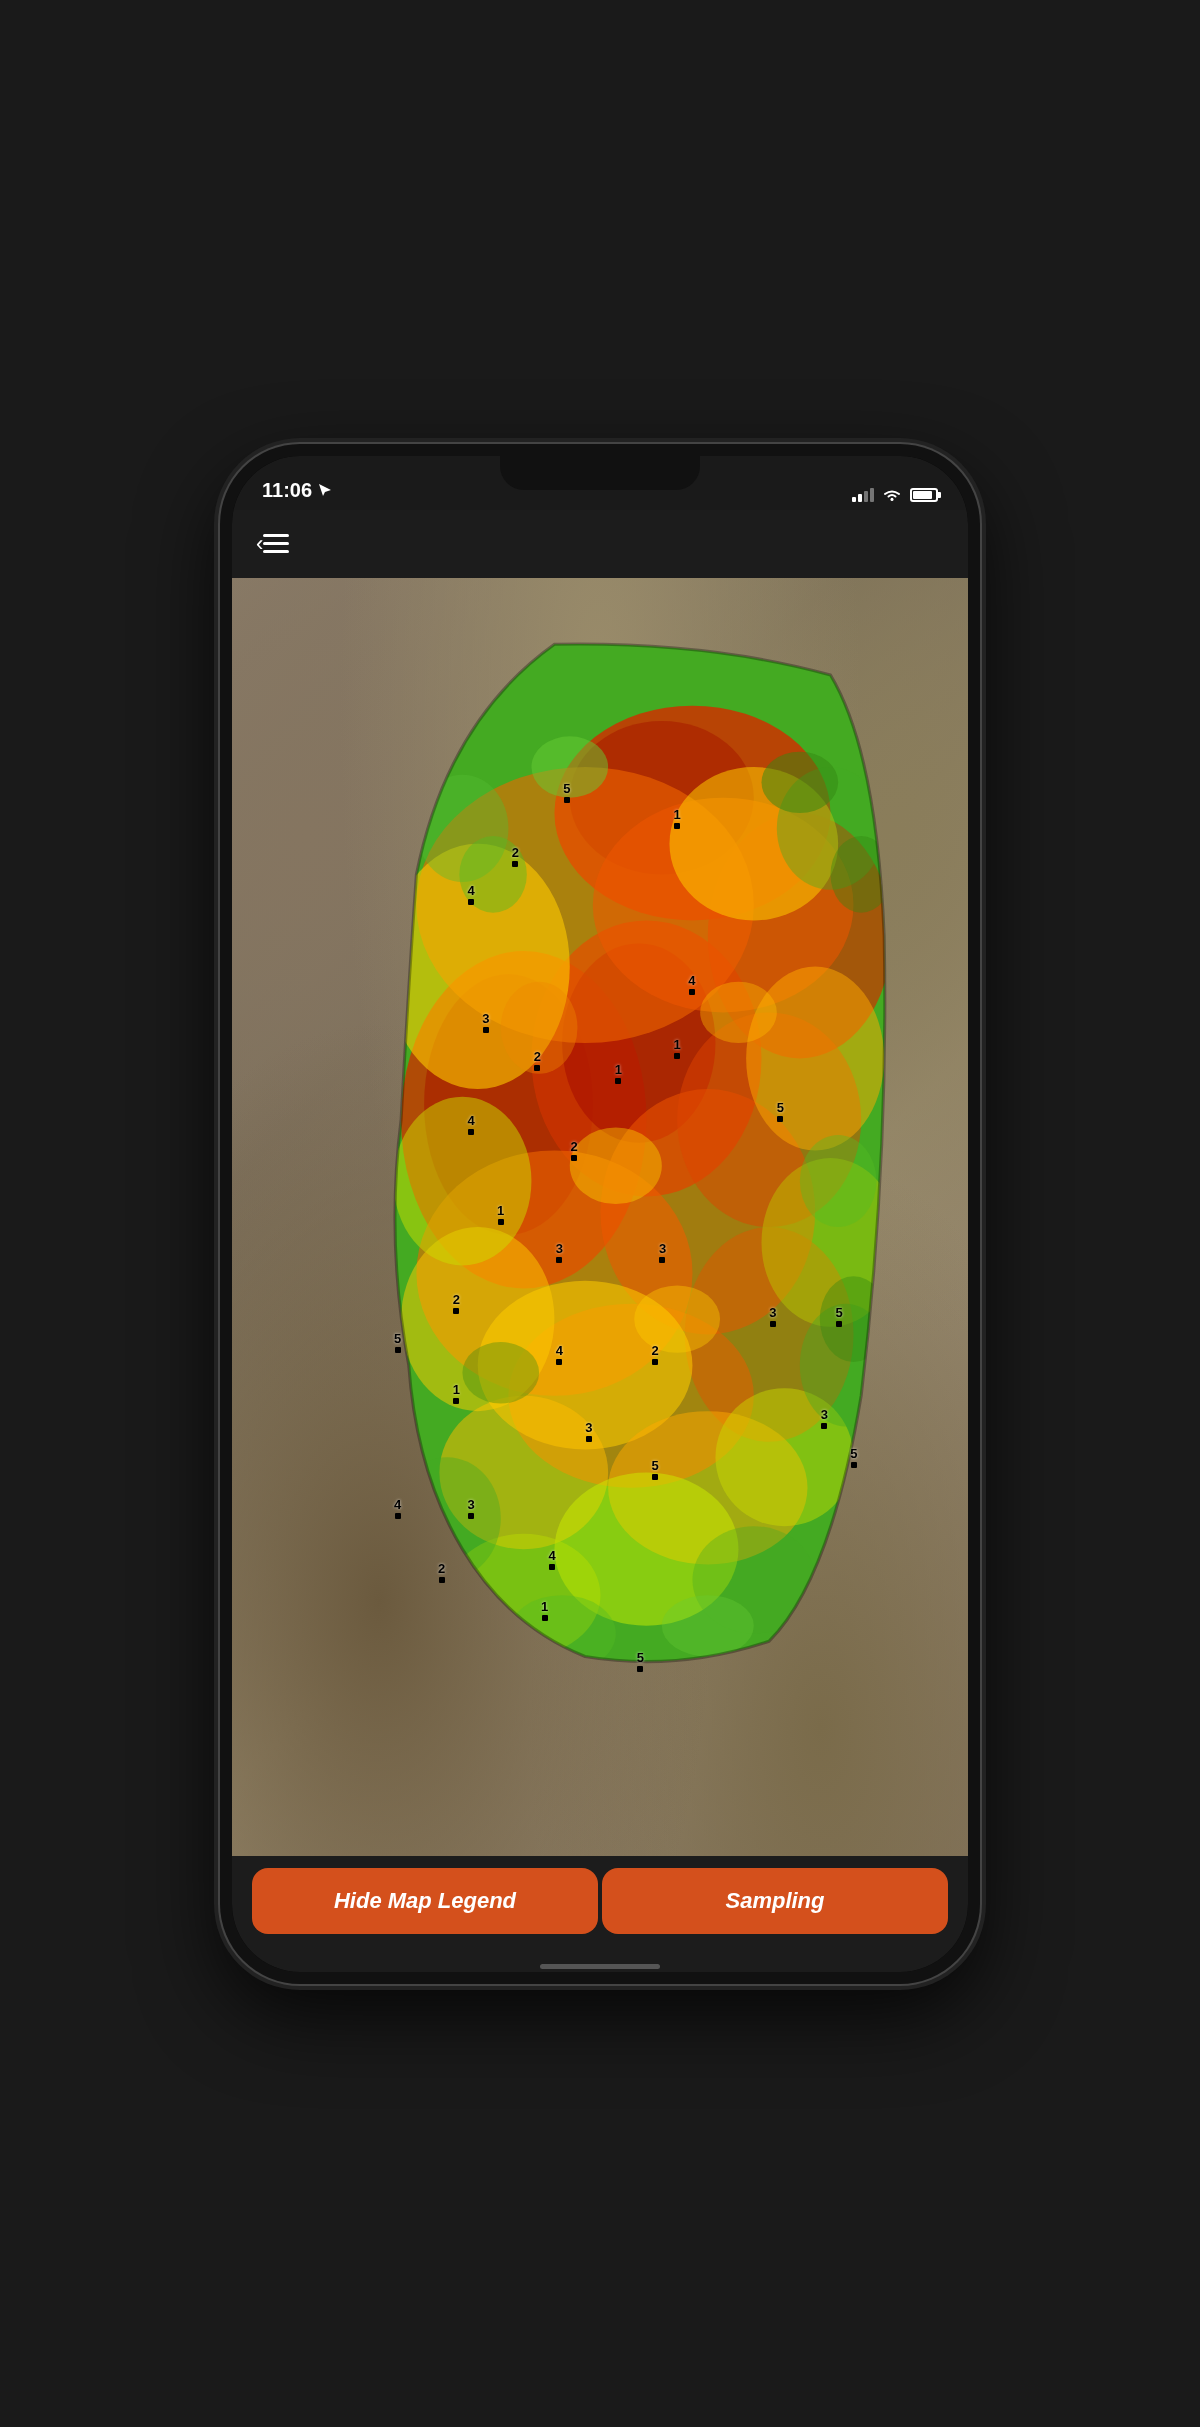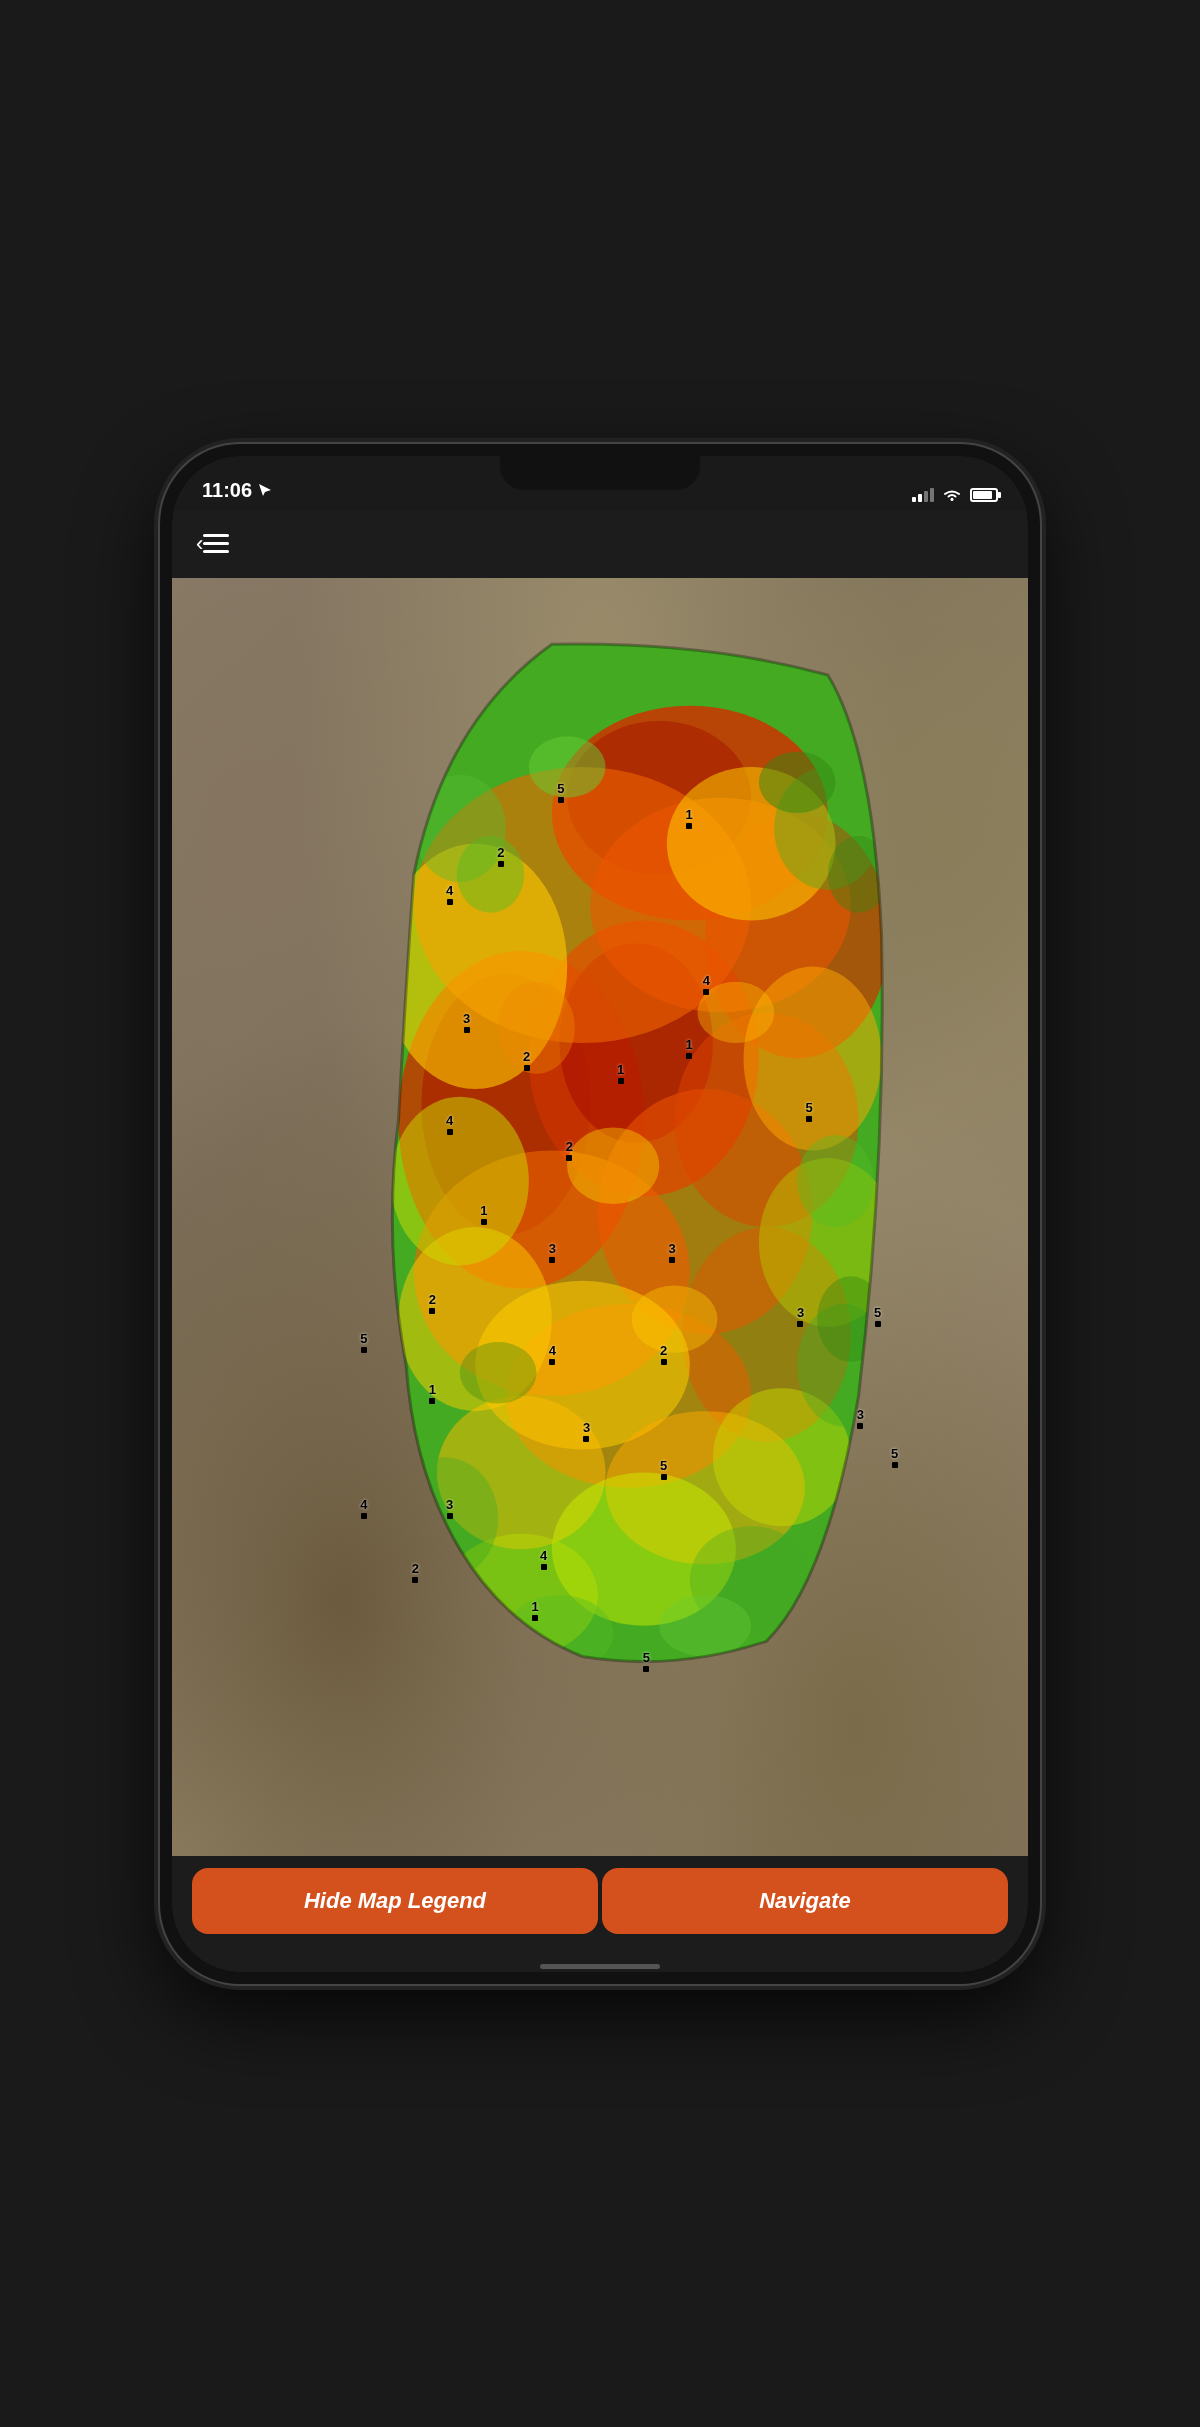--- a/index.html
+++ b/index.html
@@ -7,21 +7,21 @@
     body {
       background: #1a1a1a;
       display: flex;
       justify-content: center;
       align-items: center;
       min-height: 100vh;
       font-family: -apple-system, BlinkMacSystemFont, 'Helvetica Neue', sans-serif;
     }
 
     .phone-frame {
-      width: 880px;
+      width: 760px;
       height: 1540px;
       background: #111;
       border-radius: 80px;
       position: relative;
       box-shadow:
         0 0 0 2px #444,
         0 0 0 6px #222,
         0 30px 80px rgba(0,0,0,0.8);
       overflow: hidden;
     }
@@ -568,20 +568,20 @@
           </div>
           <div class="sample-point" style="top: 84%; left: 55%; position: absolute;">
             <span style="font-size:13px;font-weight:700;color:#000;text-shadow:0 0 3px rgba(255,255,255,0.7)">5</span>
             <div style="width:6px;height:6px;background:#000;border-radius:1px;margin-top:2px;"></div>
           </div>
         </div>
     </div>
 
     <div class="bottom-bar">
       <button class="action-btn">Hide Map Legend</button>
-      <button class="action-btn">Navigate</button>
+      <button class="action-btn">Sampling</button>
     </div>
 
     <div class="home-indicator">
       <div class="home-bar"></div>
     </div>
   </div>
 </div>
 
 </body></html>

